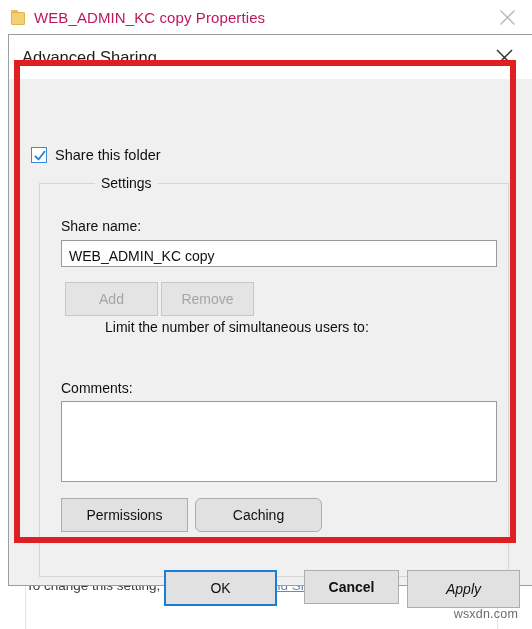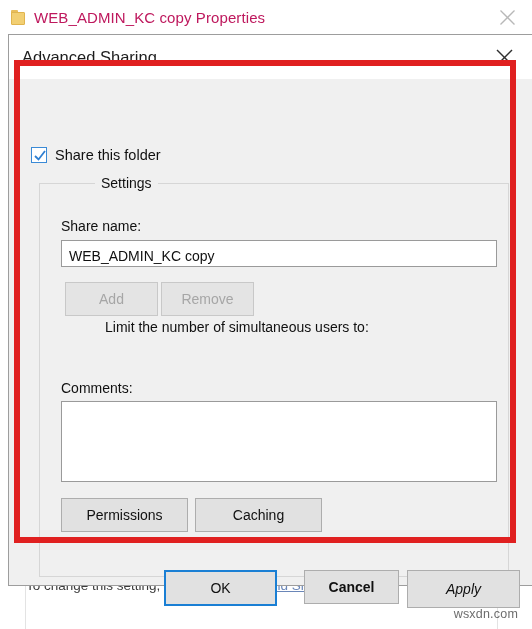--- a/index.html
+++ b/index.html
@@ -324,21 +324,21 @@
   }
 
   .btn-permissions {
     position: absolute;
     left: 52px; top: 419px;
     width: 127px; height: 29px;
   }
   .btn-caching {
     position: absolute;
     left: 186px; top: 419px;
-    width: 127px; height: 29px;
+    width: 127px; height: 29px; border-radius: 6px;
   }
 
   .btn-ok {
     position: absolute;
     left: 155px; top: 491px;
     width: 113px; height: 29px;
     border: 2px solid #1a7fd4;
     background: #e1e1e1;
   }
   .btn-cancel {

